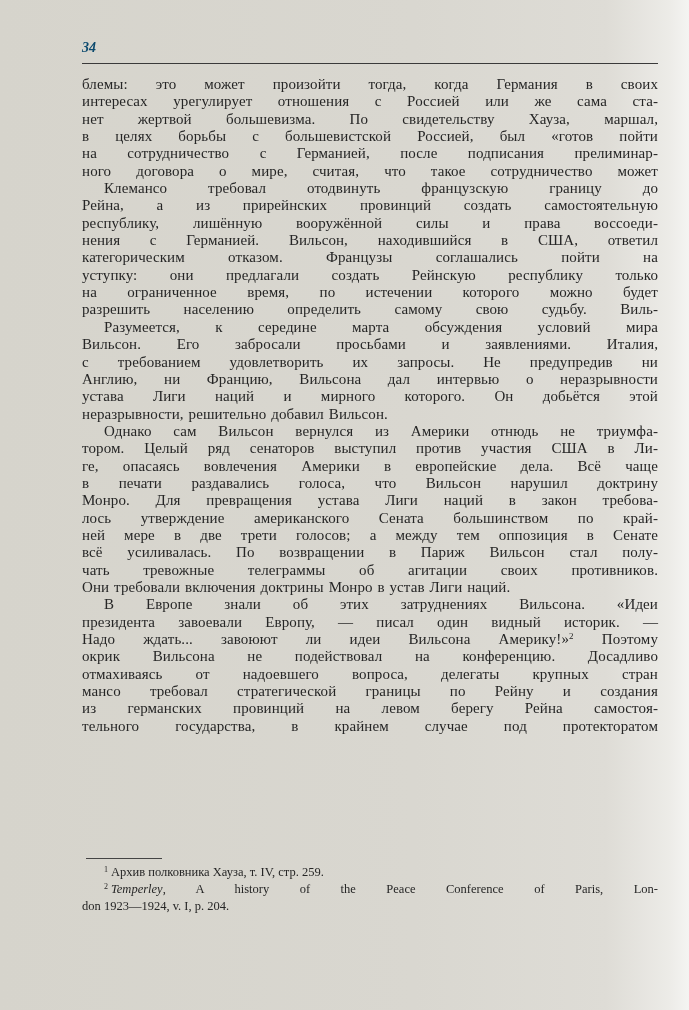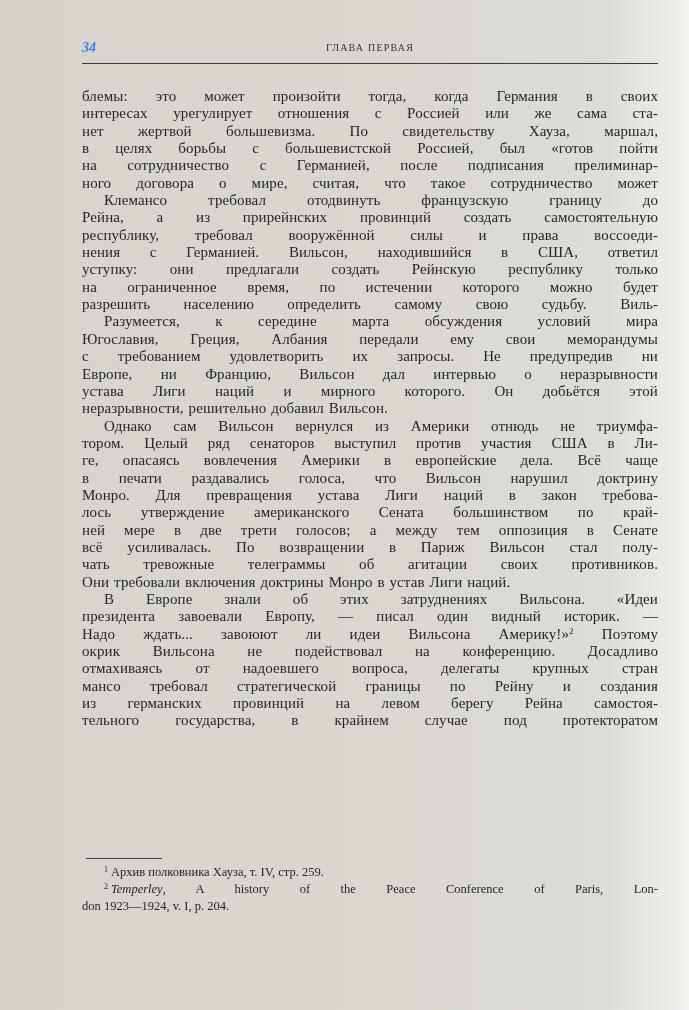--- a/index.html
+++ b/index.html
@@ -6,32 +6,32 @@
   body {
     width: 689px; height: 1010px; overflow: hidden; position: relative;
     background: linear-gradient(90deg, #d6d4cc 0%, #d9d7d0 60%, #dedcd6 88%, #ecebe7 97%, #f4f4f2 100%);
     font-family: "Liberation Serif", "DejaVu Serif", serif;
     color: #262626;
   }
   .page { position: absolute; left: 82px; top: 36px; width: 576px; }
   .header { position: relative; height: 26px; }
   .page-num {
     position: absolute; left: 0; top: 4px; font-style: italic; font-weight: bold;
-    font-size: 14px; color: #3b82f6;
+    font-size: 14px; color: #0c4a6e;
   }
   .running-title {
     position: absolute; left: 0; right: 0; top: 6px; text-align: center;
     font-size: 10px; letter-spacing: 1.2px; color: #333;
   }
   .header-rule {
     position: absolute; left: 0; right: 0; top: 27px; height: 0;
     border-top: 1.5px solid #3a3a3a;
   }
   .body-text {
-    position: absolute; top: 52px; left: 0; width: 576px;
+    position: absolute; top: 40px; left: 0; width: 576px;
   }
   .line {
     display: block; height: 17.35px; line-height: 17.35px; font-size: 15px;
     white-space: nowrap; text-align: justify; text-align-last: justify;
     letter-spacing: 0.1px; word-spacing: 1px;
   }
   .line.last { text-align-last: left; }
   .line.indent { padding-left: 22px; }
   sup { font-size: 9px; line-height: 0; vertical-align: 5px; }
   .fn-rule {
@@ -45,42 +45,42 @@
   .fn.tail { padding-left: 0; }
   .fn sup { font-size: 8px; vertical-align: 4px; margin-right: 3px; }
   .fn .author { font-style: italic; }
 </style>
 </head>
 <body>
 
 <div class="page">
   <div class="header">
     <span class="page-num">34</span>
-    <span class="running-title">ГЛАВА ПЕРВАЯ</span>
     <div class="header-rule"></div>
   </div>
 
   <div class="body-text" id="body-text">
       <span class="line"><span>блемы: это может произойти тогда, когда Германия в своих</span></span>
       <span class="line"><span>интересах урегулирует отношения с Россией или же сама ста-</span></span>
       <span class="line"><span>нет жертвой большевизма. По свидетельству Хауза, маршал,</span></span>
       <span class="line"><span>в целях борьбы с большевистской Россией, был «готов пойти</span></span>
       <span class="line"><span>на сотрудничество с Германией, после подписания прелиминар-</span></span>
       <span class="line"><span>ного договора о мире, считая, что такое сотрудничество может</span></span>
       <span class="line indent"><span>Клемансо требовал отодвинуть французскую границу до</span></span>
       <span class="line"><span>Рейна, а из прирейнских провинций создать самостоятельную</span></span>
-      <span class="line"><span>республику, требовал вооружённой силы и права воссоеди-</span></span>
+      <span class="line"><span>республику, лишённую вооружённой силы и права воссоеди-</span></span>
       <span class="line"><span>нения с Германией. Вильсон, находившийся в США, ответил</span></span>
+      <span class="line"><span>категорическим отказом. Французы соглашались пойти на</span></span>
       <span class="line"><span>уступку: они предлагали создать Рейнскую республику только</span></span>
       <span class="line"><span>на ограниченное время, по истечении которого можно будет</span></span>
       <span class="line"><span>разрешить населению определить самому свою судьбу. Виль-</span></span>
       <span class="line indent"><span>Разумеется, к середине марта обсуждения условий мира</span></span>
-      <span class="line"><span>Югославия, Греция, Албания передали ему свои меморандумы</span></span>
+      <span class="line"><span>Вильсон. Его забросали просьбами и заявлениями. Италия,</span></span>
       <span class="line"><span>с требованием удовлетворить их запросы. Не предупредив ни</span></span>
-      <span class="line"><span>Европе, ни Францию, Вильсон дал интервью о неразрывности</span></span>
+      <span class="line"><span>Англию, ни Францию, Вильсона дал интервью о неразрывности</span></span>
       <span class="line"><span>устава Лиги наций и мирного которого. Он добьётся этой</span></span>
       <span class="line last"><span>неразрывности, решительно добавил Вильсон.</span></span>
       <span class="line indent"><span>Однако сам Вильсон вернулся из Америки отнюдь не триумфа-</span></span>
       <span class="line"><span>тором. Целый ряд сенаторов выступил против участия США в Ли-</span></span>
       <span class="line"><span>ге, опасаясь вовлечения Америки в европейские дела. Всё чаще</span></span>
       <span class="line"><span>в печати раздавались голоса, что Вильсон нарушил доктрину</span></span>
       <span class="line"><span>Монро. Для превращения устава Лиги наций в закон требова-</span></span>
       <span class="line"><span>лось утверждение американского Сената большинством по край-</span></span>
       <span class="line"><span>ней мере в две трети голосов; а между тем оппозиция в Сенате</span></span>
       <span class="line"><span>всё усиливалась. По возвращении в Париж Вильсон стал полу-</span></span>

